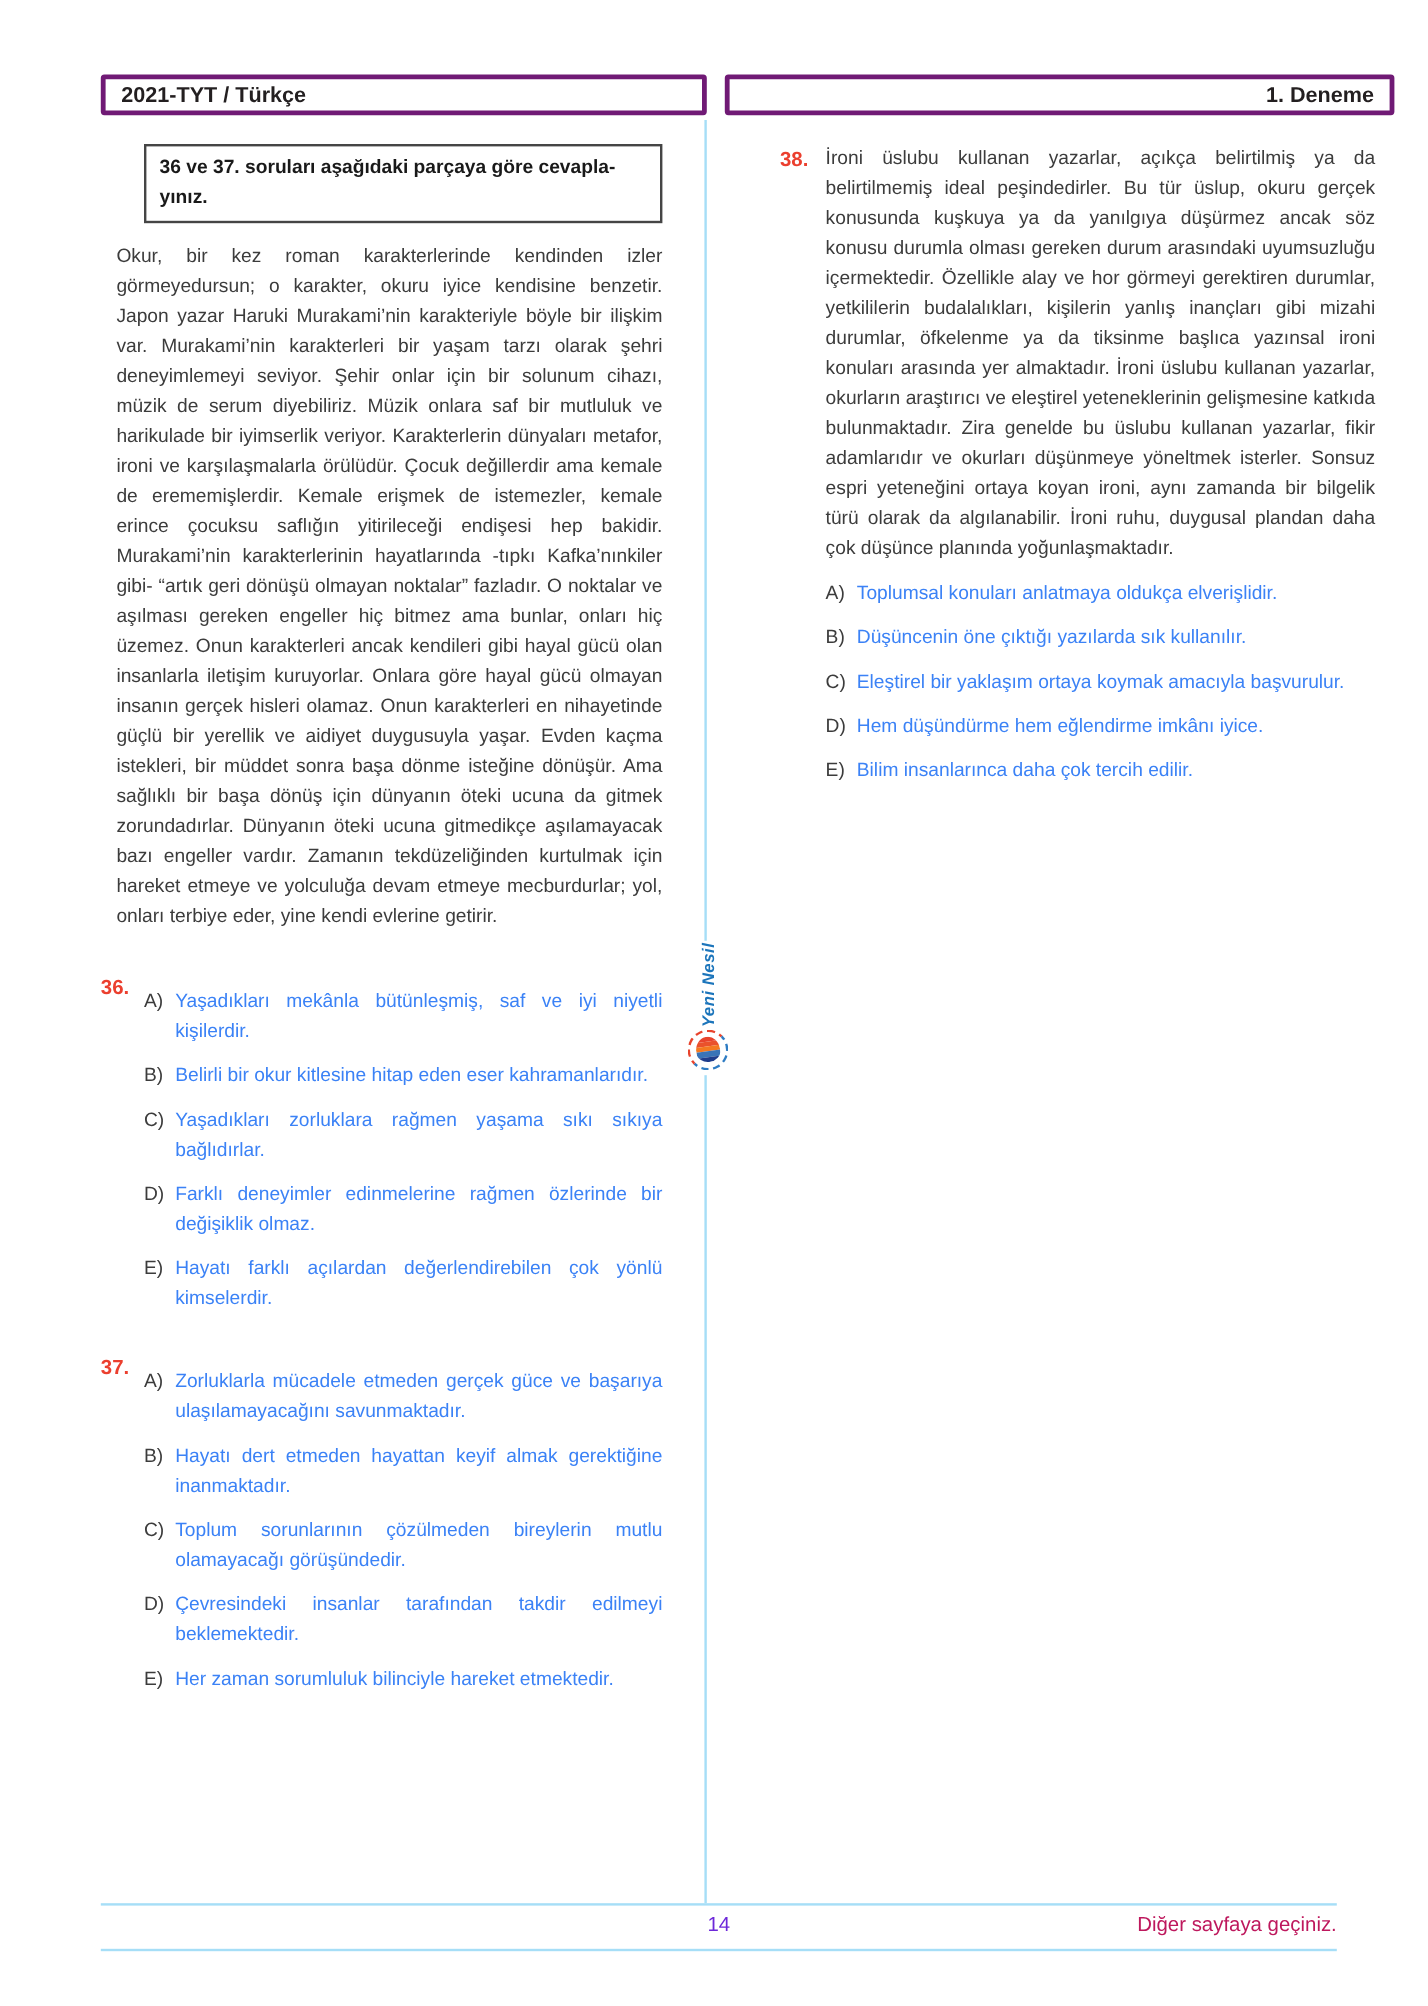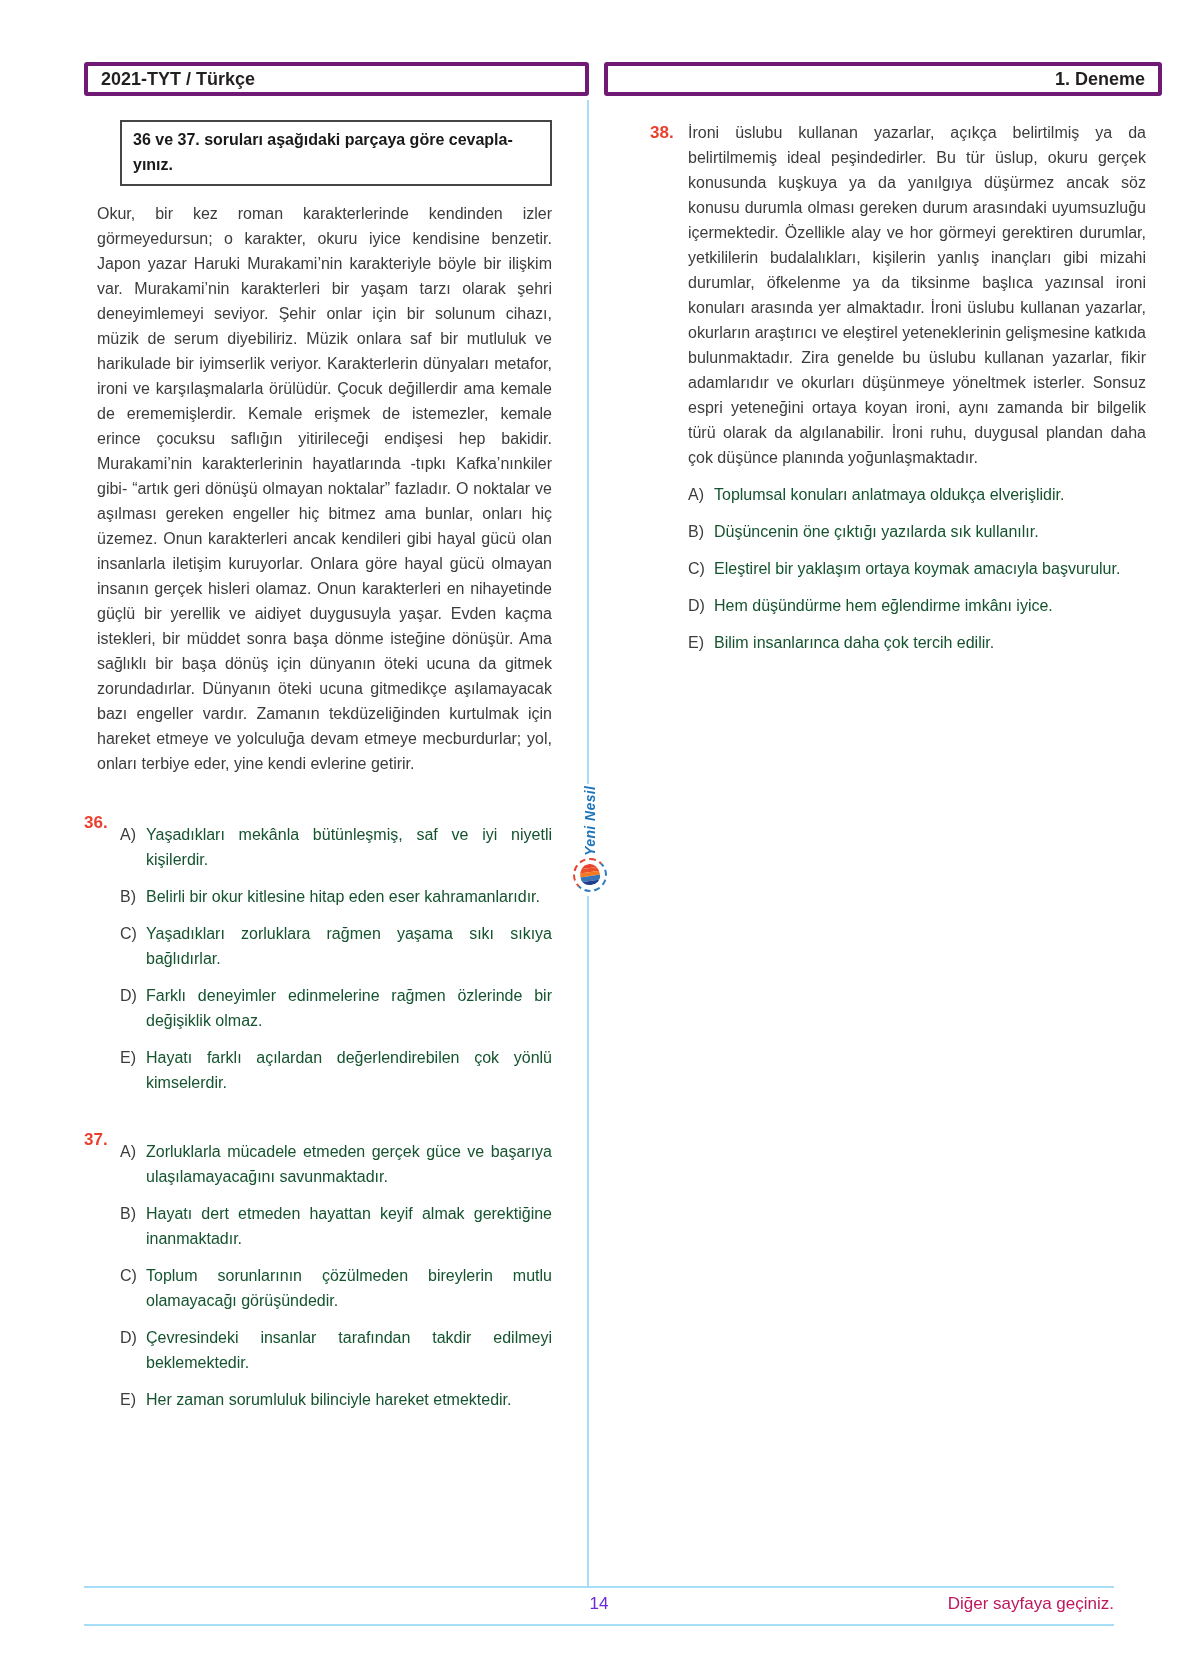--- a/index.html
+++ b/index.html
@@ -126,21 +126,21 @@
     text-decoration: underline;
     text-decoration-color: #6a6a6a;
     text-decoration-thickness: 2px;
     text-underline-offset: 4px;
   }
   .stem.sub { margin-top: 16px; }
 
   .options { margin-top: 4px; }
   .option { display: flex; margin-top: 12px; }
   .olet { flex: none; width: 26px; color: #3c3c3c; }
-  .otext { flex: 1; min-width: 0; text-align: justify; color: #14532d; }
+  .otext { flex: 1; min-width: 0; text-align: justify; color: #3b82f6; }
 
   
   .footer-line {
     position: absolute;
     left: 84px;
     width: 1030px;
     height: 2px;
     background: #a6def7;
   }
   .footer-line.top { top: 1586px; }

